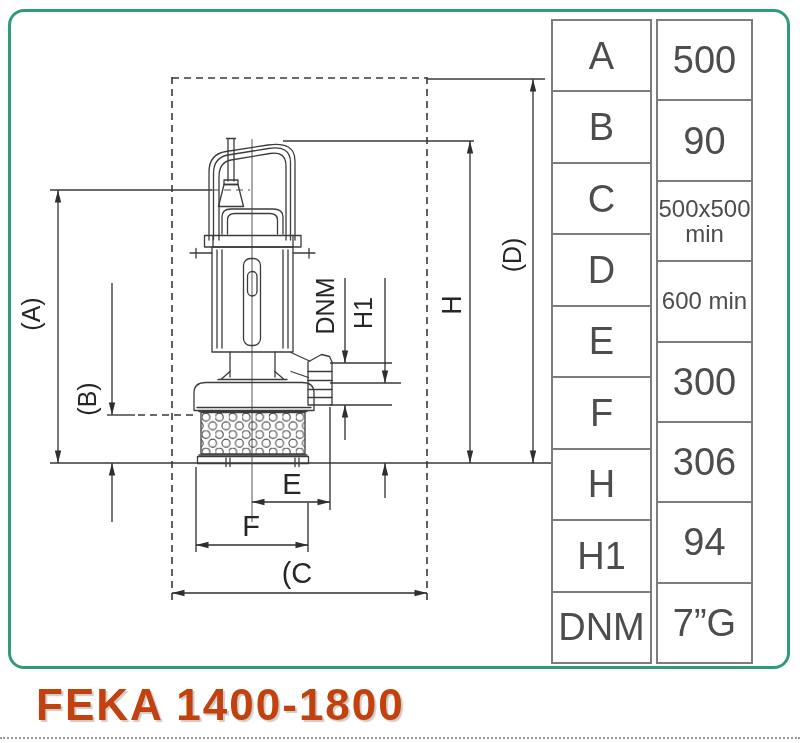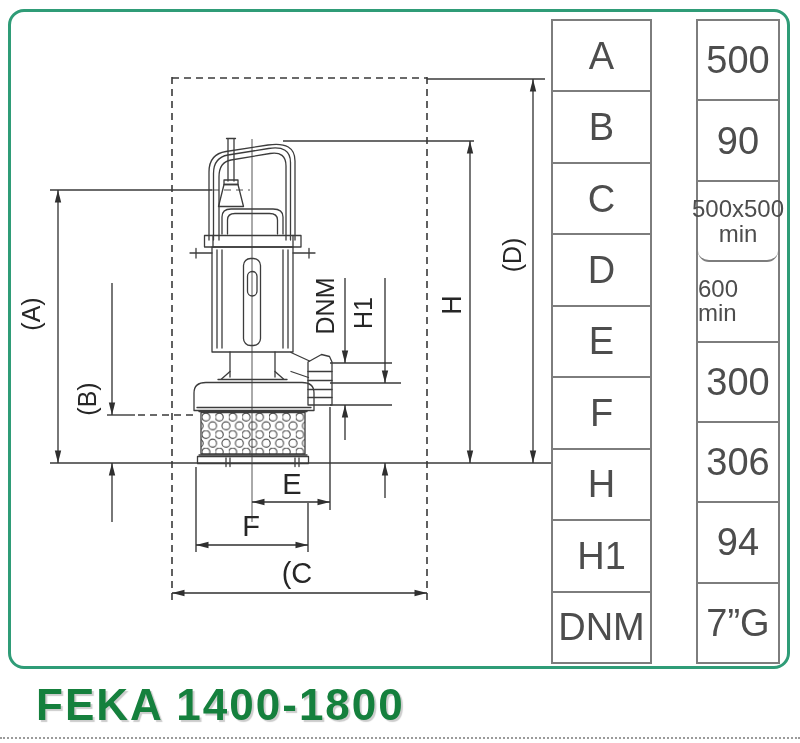--- a/index.html
+++ b/index.html
@@ -7,28 +7,28 @@
         font-family:"Liberation Sans",sans-serif;}
   
   #frame{position:absolute;left:8px;top:9px;width:782px;height:660px;box-sizing:border-box;
          border:3px solid #2f9c77;border-radius:16px;background:#ffffff;}
   
   #drawing{position:absolute;left:0;top:0;width:800px;height:743px;}
   
   .tcol{position:absolute;top:19px;height:645px;box-sizing:border-box;border:2px solid #7d7d7d;
         display:flex;flex-direction:column;background:#ffffff;}
   #tcol-labels{left:551px;width:101px;}
-  #tcol-values{left:656px;width:84px;margin-left:40px;}
+  #tcol-values{left:656px;width:97px;}
   .tcell{flex:1;display:flex;align-items:center;justify-content:center;
          border-bottom:2px solid #7d7d7d;color:#4d4d4d;font-size:38px;line-height:1;}
   .tcell:last-child{border-bottom:none;}
-  #tcol-values .tcell:nth-child(3){flex-direction:column;font-size:24px;line-height:1.05;border-radius:11px;}
+  #tcol-values .tcell:nth-child(3){flex-direction:column;font-size:24px;line-height:1.05;}
   #tcol-values .tcell:nth-child(4){font-size:24px;}
   
-  #title{position:absolute;left:36px;top:680px;font-size:44px;font-weight:bold;color:#15803d;
+  #title{position:absolute;left:36px;top:680px;font-size:44px;font-weight:bold;color:#c2410c;
          letter-spacing:2px;text-shadow:2px 2px 1px rgba(110,110,110,0.35);white-space:nowrap;}
   
   #dotline{position:absolute;left:0;top:737px;width:800px;height:0;border-top:2px dotted #9b9b9b;}
   
   .ln{stroke:#3a3a3a;stroke-width:1.4;fill:none;}
   .thin{stroke:#555;stroke-width:1;fill:none;}
   .dash{stroke:#3a3a3a;stroke-width:1.6;fill:none;stroke-dasharray:7 5;}
   .gdash{stroke:#8c8c8c;stroke-width:1.4;fill:none;stroke-dasharray:7 5;}
   .dim{stroke:#2f2f2f;stroke-width:1.3;fill:none;}
   .pump{stroke:#3c3c3c;stroke-width:1.3;fill:none;stroke-linejoin:round;stroke-linecap:round;}

